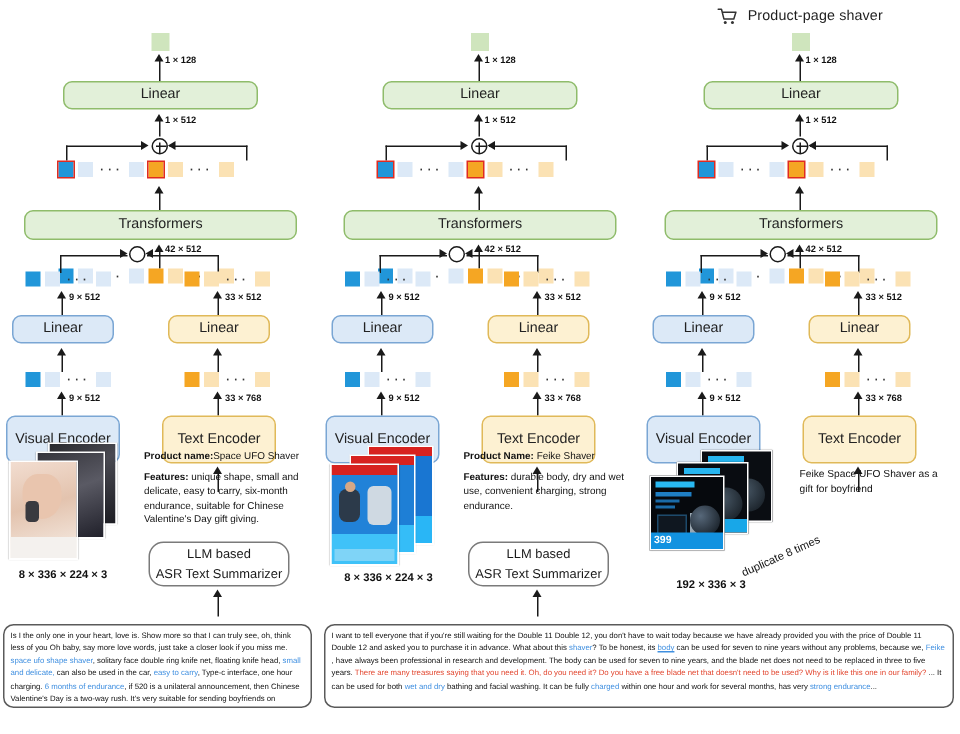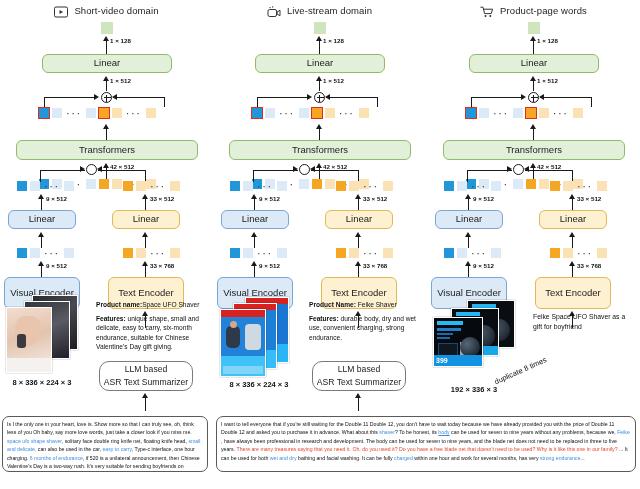--- a/index.html
+++ b/index.html
@@ -122,29 +122,20 @@
   }
   .side-note { position:absolute; font-size:6.8px; line-height:1.5; color:#111; }
 </style>
 </head>
 <body>
 
 <div class="figure">
 
   <div class="col c0">
 
-    <div class="dom-head">
-      <span class="dom-icon">
-        <svg viewBox="0 0 14 12" width="14" height="12">
-            <rect x="0.5" y="1" width="13" height="10" rx="1.5" fill="#fff" stroke="#333" stroke-width="1"></rect>
-            <path d="M5.5 4 L9 6 L5.5 8 Z" fill="#333"></path>
-          </svg>
-      </span>
-      <span class="dom-label">Short-video domain</span>
-    </div>
 
     <div class="outsq" style="left:100.5px; top:22px;"></div>
     <div class="arrow" style="left:106px; top:36px; height:18px;">
       <div class="shaft" style="height:14px; top:4px;"></div>
         <div class="ahead" style="left:-2.8px; top:0;"></div>
     </div>
     <div class="dimlabel" style="left:110px; top:37px;">1 × 128</div>
 
     <div class="box green" style="left:42px; top:54px; width:130px; height:19px;">Linear</div>
 
@@ -298,31 +289,20 @@
       <div>LLM based</div>
       <div>ASR Text Summarizer</div>
     </div>
     <div class="arrow" style="left:145px; top:393px;">
       <div class="shaft" style="height:14px; top:4px;"></div>
         <div class="ahead" style="left:-2.8px; top:0;"></div>
     </div>
   </div>
 
   <div class="col c1">
-    <div class="dom-head">
-      <span class="dom-icon">
-        <svg viewBox="0 0 14 12" width="14" height="12">
-            <rect x="1" y="3.5" width="8.5" height="7" rx="1.6" fill="#fff" stroke="#333" stroke-width="1"></rect>
-            <path d="M10 6 L13 4.3 L13 9.7 L10 8 Z" fill="#fff" stroke="#333" stroke-width="1" stroke-linejoin="round"></path>
-            <circle cx="3" cy="1.6" r="0.7" fill="#333"></circle>
-            <circle cx="5.6" cy="0.9" r="0.7" fill="#333"></circle>
-          </svg>
-      </span>
-      <span class="dom-label">Live-stream domain</span>
-    </div>
 
     <div class="outsq" style="left:100.5px; top:22px;"></div>
     <div class="arrow" style="left:106px; top:36px;">
       <div class="shaft" style="height:14px; top:4px;"></div>
         <div class="ahead" style="left:-2.8px; top:0;"></div>
     </div>
     <div class="dimlabel" style="left:110px; top:37px;">1 × 128</div>
 
     <div class="box green" style="left:42px; top:54px; width:130px; height:19px;">Linear</div>
 
@@ -482,21 +462,21 @@
 
   <div class="col c2">
     <div class="dom-head">
       <span class="dom-icon">
         <svg viewBox="0 0 14 12" width="14" height="12">
             <path d="M0.8 1.2 H3 L4.6 7.6 H11.2 L12.6 3.2 H3.6" fill="none" stroke="#333" stroke-width="1" stroke-linejoin="round" stroke-linecap="round"></path>
             <circle cx="5.5" cy="10" r="1" fill="#333"></circle>
             <circle cx="10.3" cy="10" r="1" fill="#333"></circle>
           </svg>
       </span>
-      <span class="dom-label">Product-page words</span>
+      <span class="dom-label">Product-page shaver</span>
     </div>
 
     <div class="outsq" style="left:100.5px; top:22px;"></div>
     <div class="arrow" style="left:106px; top:36px;">
       <div class="shaft" style="height:14px; top:4px;"></div>
         <div class="ahead" style="left:-2.8px; top:0;"></div>
     </div>
     <div class="dimlabel" style="left:110px; top:37px;">1 × 128</div>
 
     <div class="box green" style="left:42px; top:54px; width:130px; height:19px;">Linear</div>

